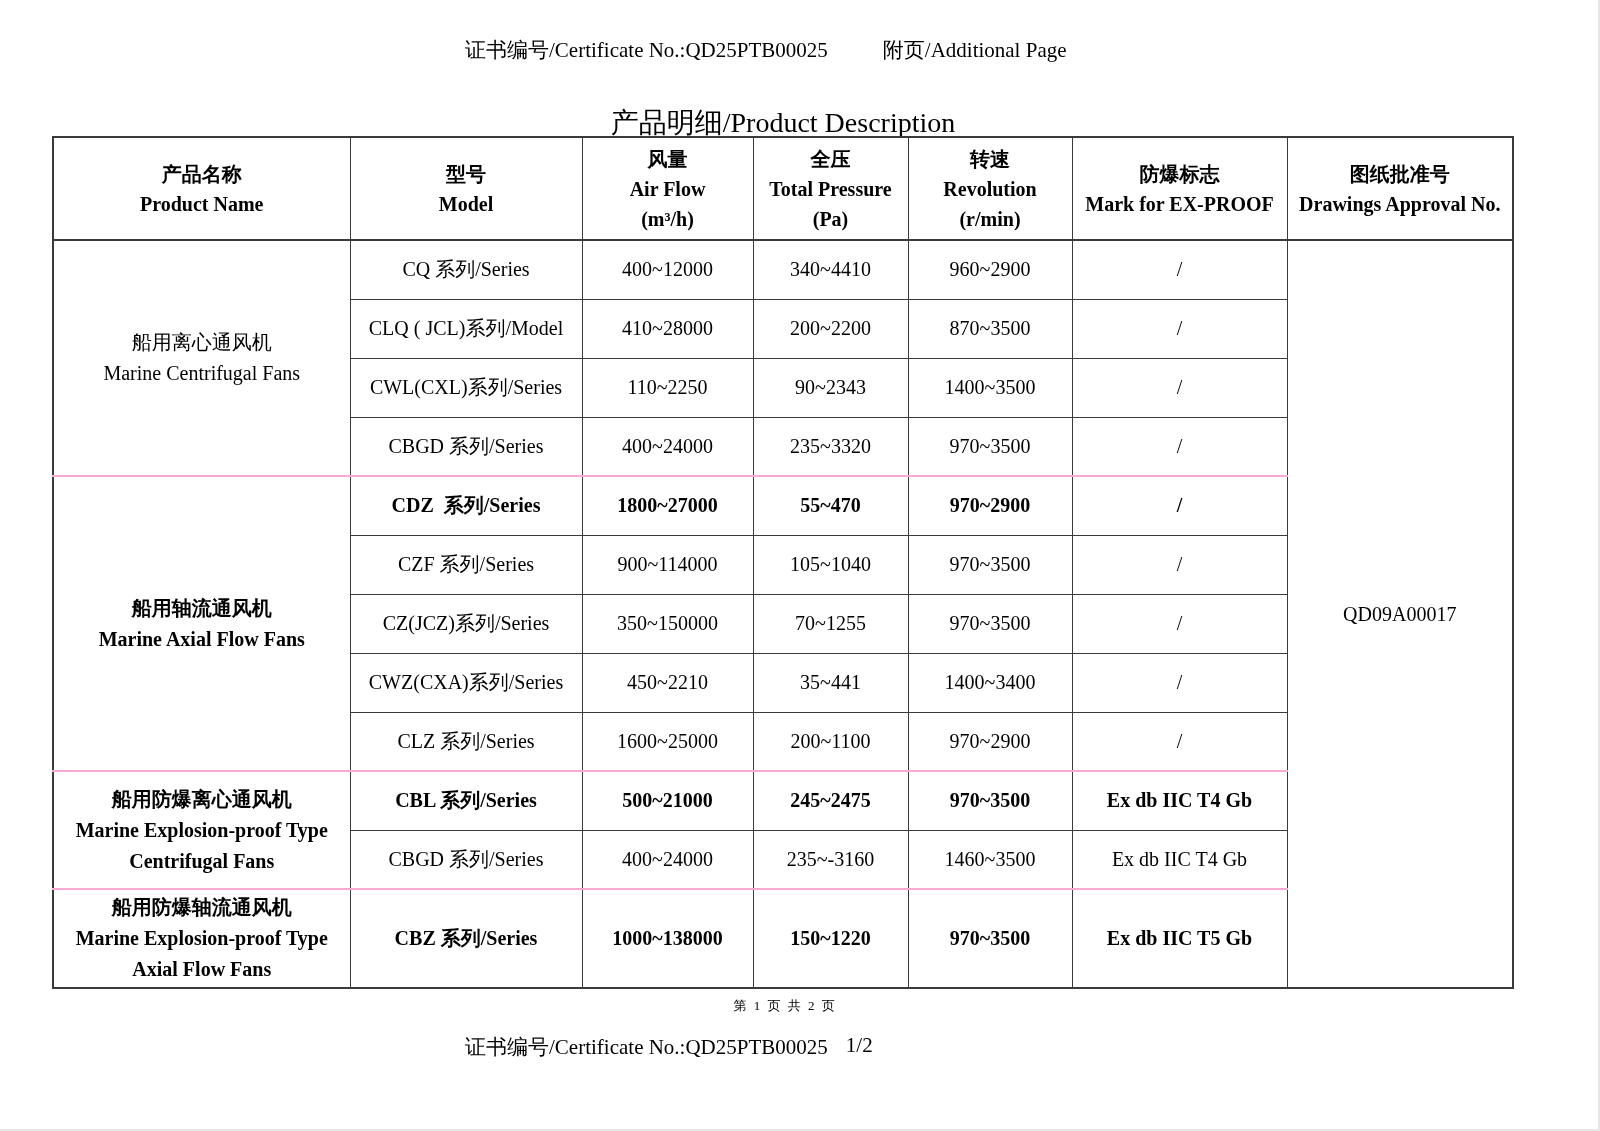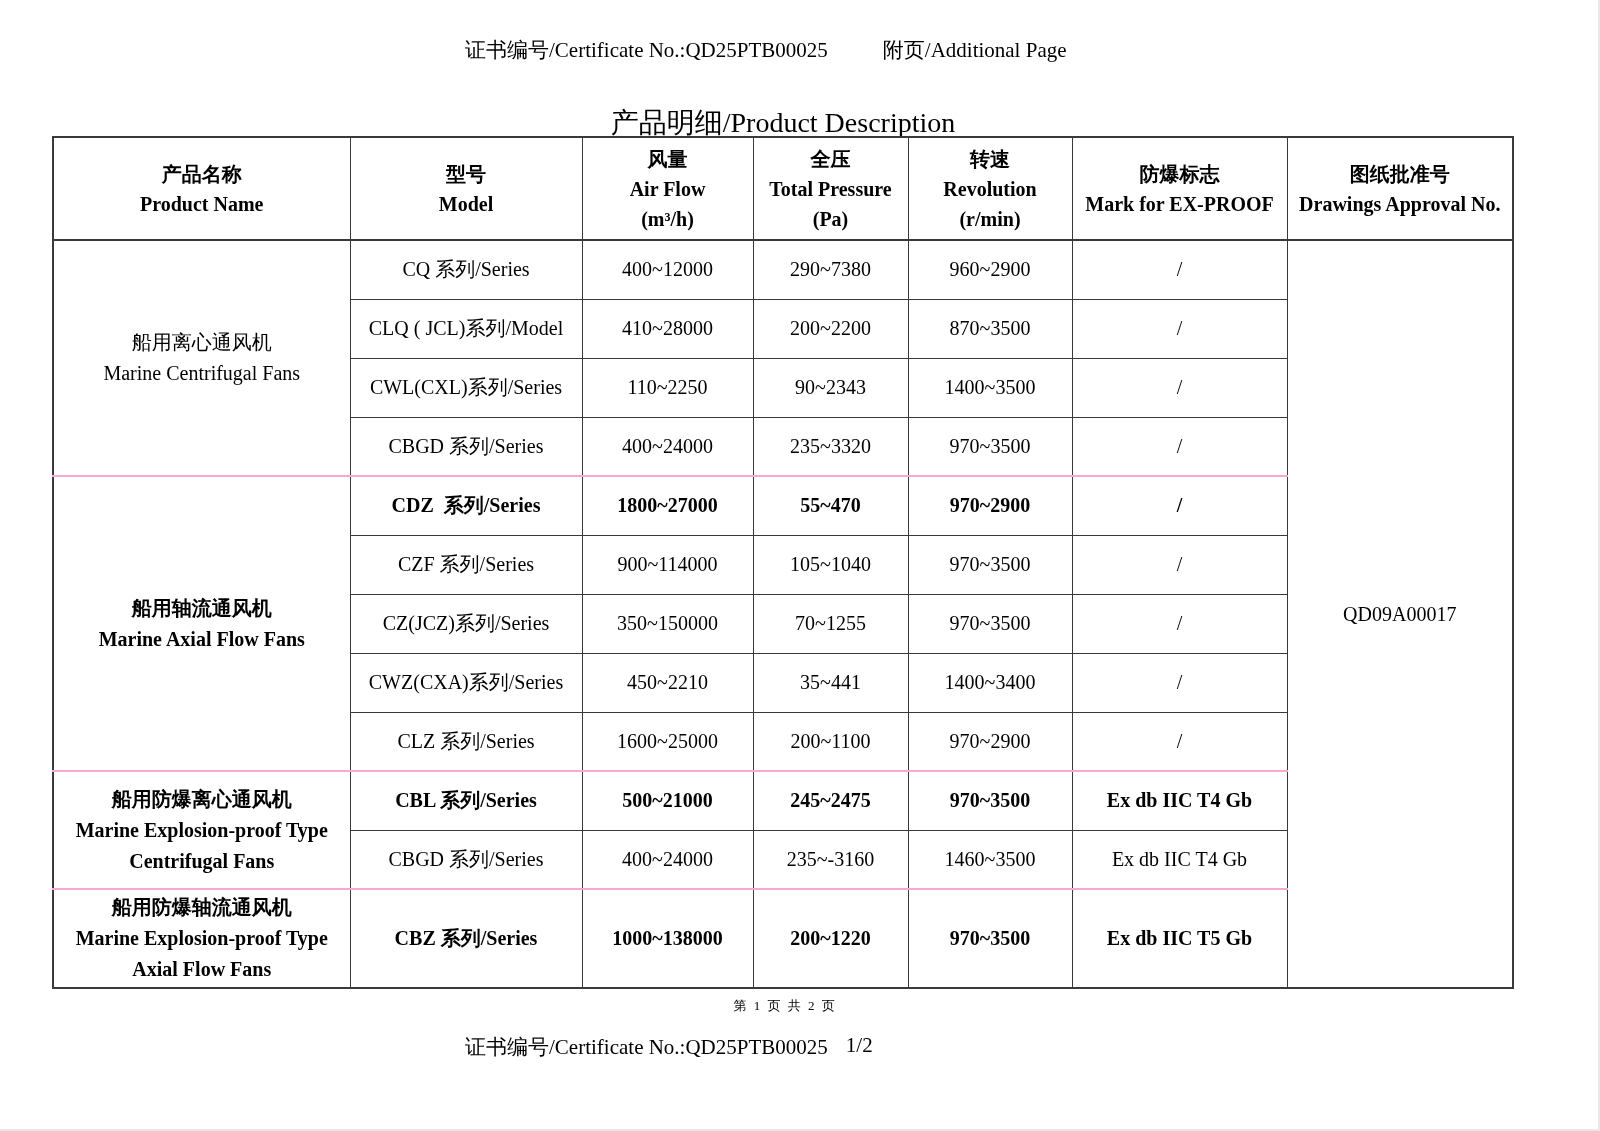--- a/index.html
+++ b/index.html
@@ -146,21 +146,21 @@
     </tr>
   </thead>
   <tbody>
       <tr>
         <td rowspan="4" class="product-cell">
           <div>船用离心通风机</div>
           <div>Marine Centrifugal Fans</div>
         </td>
         <td class="model">CQ 系列/Series</td>
         <td>400~12000</td>
-        <td>290~7380</td>
+        <td>340~4410</td>
         <td>960~2900</td>
         <td>/</td>
         <td rowspan="12">QD09A00017</td>
       </tr>
       <tr>
         <td class="model">CLQ ( JCL)系列/Model</td>
         <td>410~28000</td>
         <td>200~2200</td>
         <td>870~3500</td>
         <td>/</td>
@@ -238,21 +238,21 @@
         <td>Ex db IIC T4 Gb</td>
       </tr>
       <tr class="group-start">
         <td rowspan="1" class="product-cell">
           <div>船用防爆轴流通风机</div>
           <div>Marine Explosion-proof Type</div>
           <div>Axial Flow Fans</div>
         </td>
         <td class="model">CBZ 系列/Series</td>
         <td>1000~138000</td>
-        <td>200~1220</td>
+        <td>150~1220</td>
         <td>970~3500</td>
         <td>Ex db IIC T5 Gb</td>
       </tr>
     </tbody>
 </table>
 
 <div class="footer-page-line">第 1 页 共 2 页</div>
 
 <div class="footer-cert-line">
   <span>证书编号/Certificate No.:QD25PTB00025</span>

